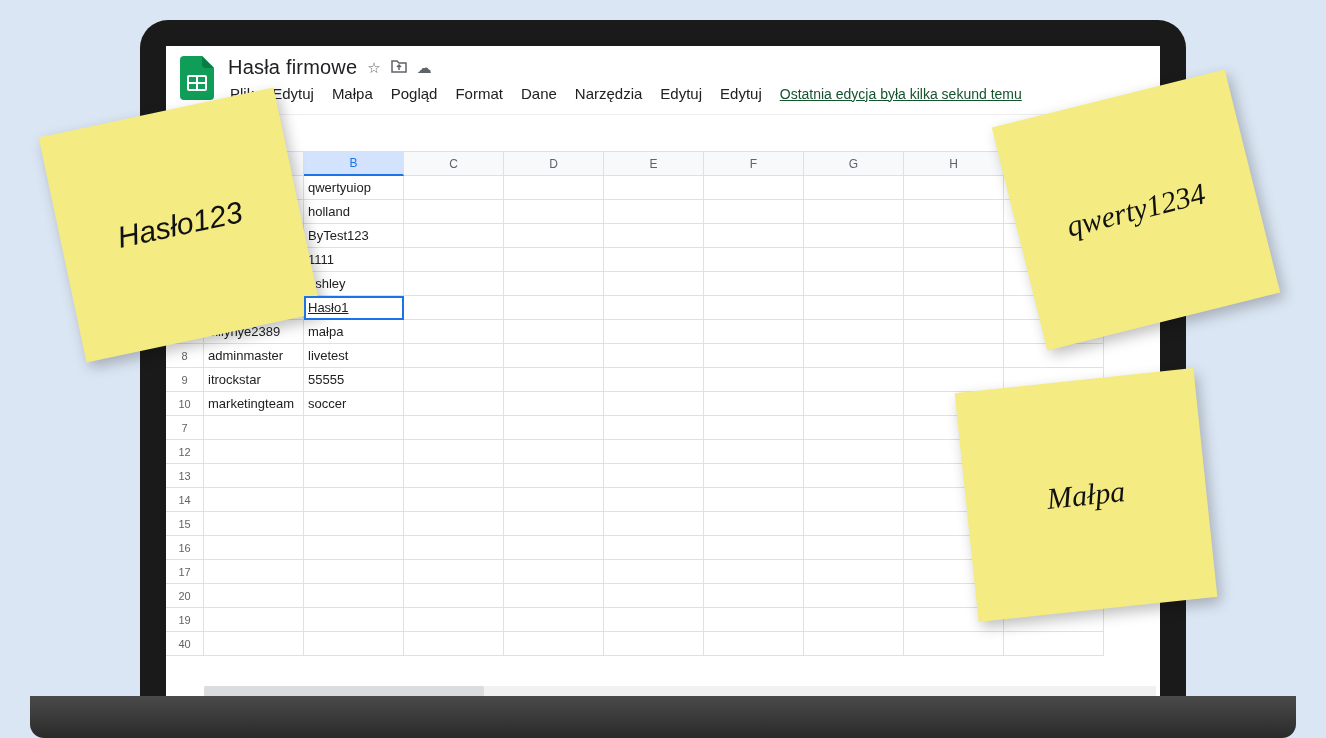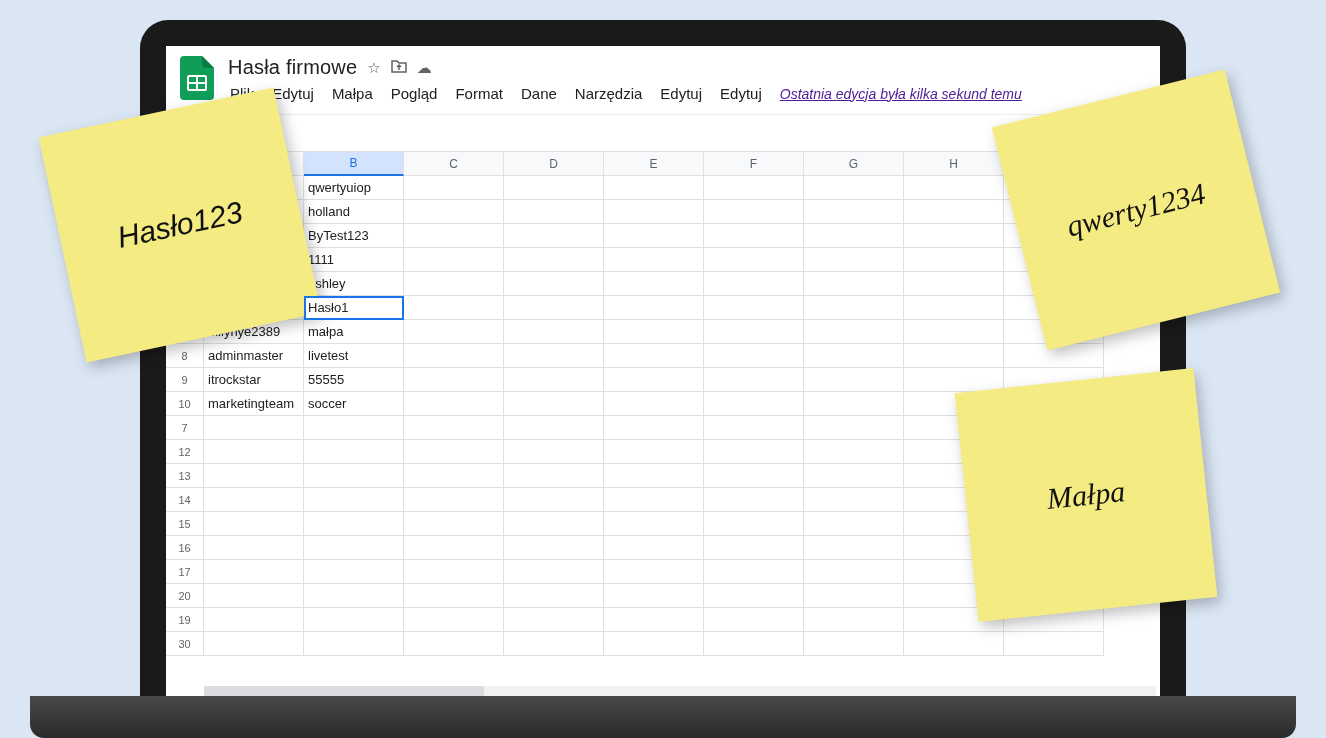--- a/index.html
+++ b/index.html
@@ -49,39 +49,39 @@
     gap: 14px;
   }
   .sheets-icon svg { display:block; }
   .title-row { display: flex; align-items: center; gap: 10px; }
   .doc-title { font-size: 20px; font-weight: 500; color:#202124; letter-spacing:.2px;}
   .title-icons { display:flex; gap:10px; color:#5f6368; }
   .title-icons span { font-size:15px; cursor:pointer; }
 
   .menus { display:flex; gap:18px; padding:6px 2px 8px 2px; font-size:15px; color:#202124; align-items:center; flex-wrap:wrap;}
   .menus .menu-item { cursor:pointer; }
-  .last-edit { color:#4c1d95; text-decoration: underline; cursor:pointer; font-size:14px;font-style:italic;}
+  .last-edit { color:#14532d; text-decoration: underline; cursor:pointer; font-size:14px;}
 
   .toolbar-strip { height:38px; border-top:1px solid #eee; border-bottom:1px solid #e0e0e0; }
 
   
   .grid { display:flex; }
   .rownums { width:38px; }
   .rownums .rn, .corner { height:24px; border:1px solid #e0e0e0; border-top:none; border-left:none; font-size:11px; color:#5f6368; display:flex; align-items:center; justify-content:center; background:#fff;}
   .corner { background:#f8f9fa;}
   .rownums .rn:first-of-type { }
   .cols { flex:1; display:flex; overflow:hidden;}
   .col { display:flex; flex-direction:column; }
   .colA { width:100px; }
   .colB { width:100px; }
   .colOther { width:100px; }
   .ch { height:24px; background:#f8f9fa; border:1px solid #e0e0e0; border-top:none; border-left:none; font-size:12px; color:#5f6368; display:flex; align-items:center; justify-content:center;}
   .ch.selected { background:#d3e3fd; color:#1a73e8; border-bottom:2px solid #1a73e8;}
   .cell { height:24px; border:1px solid #e0e0e0; border-top:none; border-left:none; font-size:13px; color:#202124; padding:0 4px; display:flex; align-items:center; overflow:hidden; white-space:nowrap;}
-  .cell.active { outline:2px solid #1a73e8; outline-offset:-2px; z-index:2; position:relative; background:#fff;}
+  .cell.active { outline:2px solid #1a73e8; outline-offset:-2px; z-index:2; position:relative; background:#fff;text-decoration:underline;}
 
   .hscroll-track { position:absolute; bottom:2px; left:38px; right:4px; height:12px; background:#f1f1f1; }
   .hscroll-thumb { position:absolute; left:0; top:0; height:100%; width:280px; background:#dadce0; border-radius:2px;}
 
   
   .sticky {
     position:absolute;
     width:240px;
     height:230px;
     background:#f4ec82;
@@ -161,21 +161,21 @@
           <div class="rn">10</div>
           <div class="rn">7</div>
           <div class="rn">12</div>
           <div class="rn">13</div>
           <div class="rn">14</div>
           <div class="rn">15</div>
           <div class="rn">16</div>
           <div class="rn">17</div>
           <div class="rn">20</div>
           <div class="rn">19</div>
-          <div class="rn">30</div>
+          <div class="rn">40</div>
         </div>
       <div class="cols" id="cols">
           <div class="col colA">
             <div class="ch">A</div>
             <div class="cell"></div>
             <div class="cell"></div>
             <div class="cell"></div>
             <div class="cell">aster</div>
             <div class="cell">chters</div>
             <div class="cell">holland</div>

